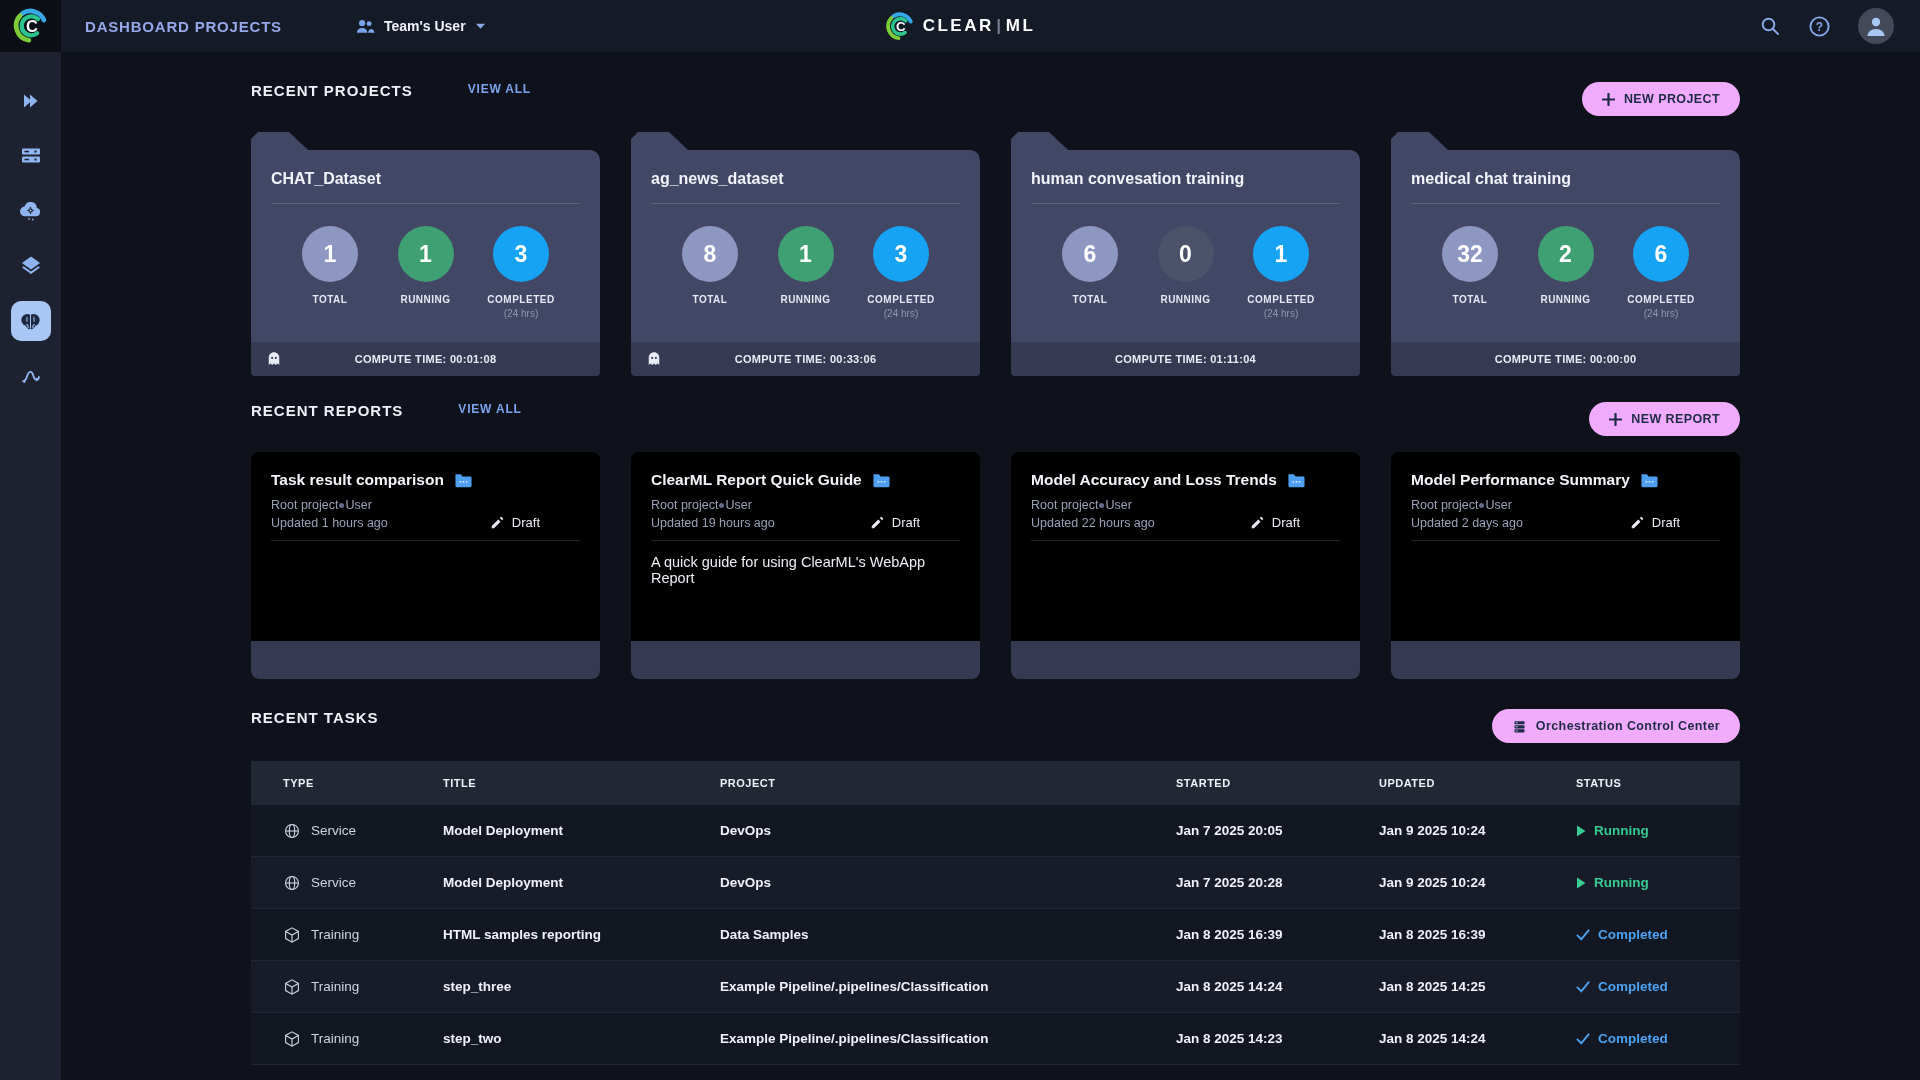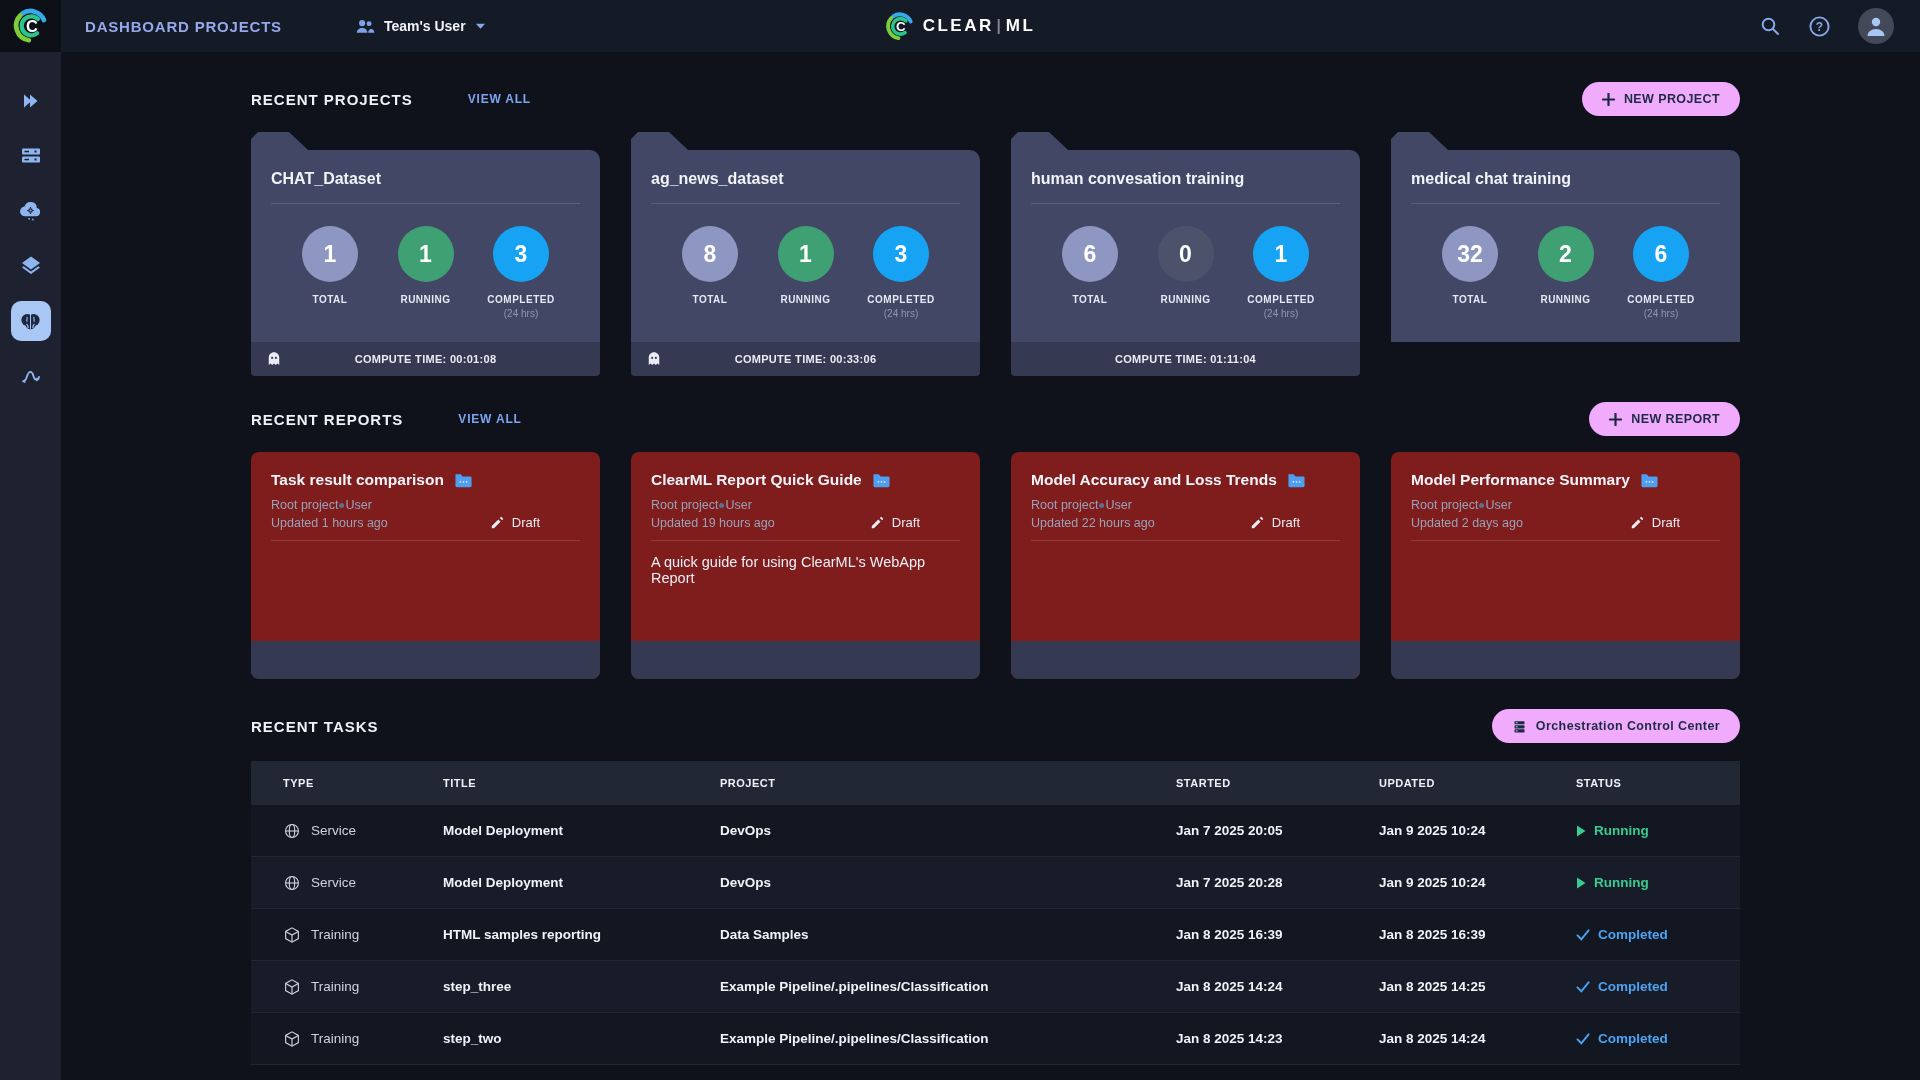--- a/index.html
+++ b/index.html
@@ -25,21 +25,21 @@
   .avatar { width:36px; height:36px; border-radius:50%; background:#434959; display:flex; align-items:center; justify-content:center; overflow:hidden; }
 
   
   .shell { display:flex; height:1028px; }
   .sidebar { width:61px; flex:0 0 61px; background:#1e2230; padding-top:29px; display:flex; flex-direction:column; align-items:center; }
   .side-item { width:40px; height:40px; margin-bottom:15px; border-radius:10px; display:flex; align-items:center; justify-content:center; cursor:pointer; }
   .side-item.active { background:#a9c7f5; }
   .main { flex:1; padding:30px 180px 0 190px; }
 
   
-  .section-head { display:flex; align-items:center; }
+  .section-head { display:flex; }
   .section-title { font-size:15px; font-weight:bold; letter-spacing:1px; color:#eef1f8; }
   .view-all { margin-left:55px; font-size:12px; font-weight:bold; letter-spacing:.8px; color:#7da4f0; cursor:pointer; }
   .btn-pill { margin-left:auto; height:34px; border-radius:17px; background:#f0abfc; border:none; display:inline-flex; align-items:center; gap:9px; padding:0 20px; color:#1d2a44; font-family:inherit; font-size:12.5px; font-weight:bold; letter-spacing:.4px; cursor:pointer; }
 
   
   .cards-grid { margin-top:16px; display:grid; grid-template-columns:repeat(4,1fr); gap:31px; }
   .project-card { cursor:pointer; }
   .folder-tab { width:57px; height:18px; background:#424765; clip-path:polygon(0 100%, 0 7px, 7px 0, 38px 0, 57px 100%); }
   .p-body { background:#424765; border-radius:0 10px 0 0; height:192px; padding:20px 20px 0; }
   .p-title { font-size:16px; font-weight:bold; color:#f2f4fa; }
@@ -51,21 +51,21 @@
   .circle.running.active { background:#3fa074; }
   .circle.running.muted { background:#4c5269; }
   .circle.completed { background:#16a3f3; }
   .stat-label { margin-top:12px; font-size:10px; font-weight:bold; letter-spacing:.5px; color:#e6e9f4; }
   .stat-sub { margin-top:3px; font-size:10px; color:#8f96ad; }
   .p-footer { height:34px; background:#353a52; border-radius:0 0 4px 4px; position:relative; display:flex; align-items:center; justify-content:center; font-size:11px; font-weight:bold; letter-spacing:.3px; color:#e9ecf4; }
   .ghost-wrap { position:absolute; left:14px; top:8px; }
 
   
   .reports-head { margin-top:26px; }
-  .report-card { background:#7f1d1d; border-radius:8px; height:227px; display:flex; flex-direction:column; overflow:hidden; cursor:pointer; }
+  .report-card { background:#000000; border-radius:8px; height:227px; display:flex; flex-direction:column; overflow:hidden; cursor:pointer; }
   .r-top { padding:19px 20px 0; flex:1; }
   .r-title-row { display:flex; align-items:center; gap:10px; }
   .r-title { font-size:15.5px; font-weight:bold; color:#f2f4fa; }
   .r-meta { margin-top:9px; font-size:12.5px; color:#9aa1b8; display:flex; align-items:center; gap:1px; }
   .meta-dot { width:5px; height:5px; border-radius:50%; background:#656d8c; }
   .r-row2 { display:flex; align-items:center; justify-content:space-between; padding-right:40px; margin-top:3px; }
   .r-updated { font-size:12.5px; color:#9aa1b8; }
   .r-draft { display:flex; align-items:center; gap:8px; font-size:13px; color:#e9ecf4; }
   .r-div { border-bottom:1px solid rgba(255,255,255,.14); margin-top:10px; }
   .r-desc { margin-top:13px; font-size:14.5px; color:#edeff7; }
@@ -322,20 +322,24 @@
                 <div class="circle running active">2</div>
                 <div class="stat-label">RUNNING</div>
               </div>
               <div class="stat">
                 <div class="circle completed">6</div>
                 <div class="stat-label">COMPLETED</div>
                 <div class="stat-sub">(24 hrs)</div>
               </div>
             </div>
           </div>
+          <div class="p-footer">
+
+            <span>COMPUTE TIME: 00:00:00</span>
+          </div>
         </div>
 
     </div>
 
     <div class="section-head reports-head">
       <span class="section-title">RECENT REPORTS</span>
       <span class="view-all">VIEW ALL</span>
       <button class="btn-pill">
         <svg width="13" height="13" viewBox="0 0 14 14">
           <path d="M7 1v12M1 7h12" stroke="#1d2a44" stroke-width="2.4" stroke-linecap="round"></path>

